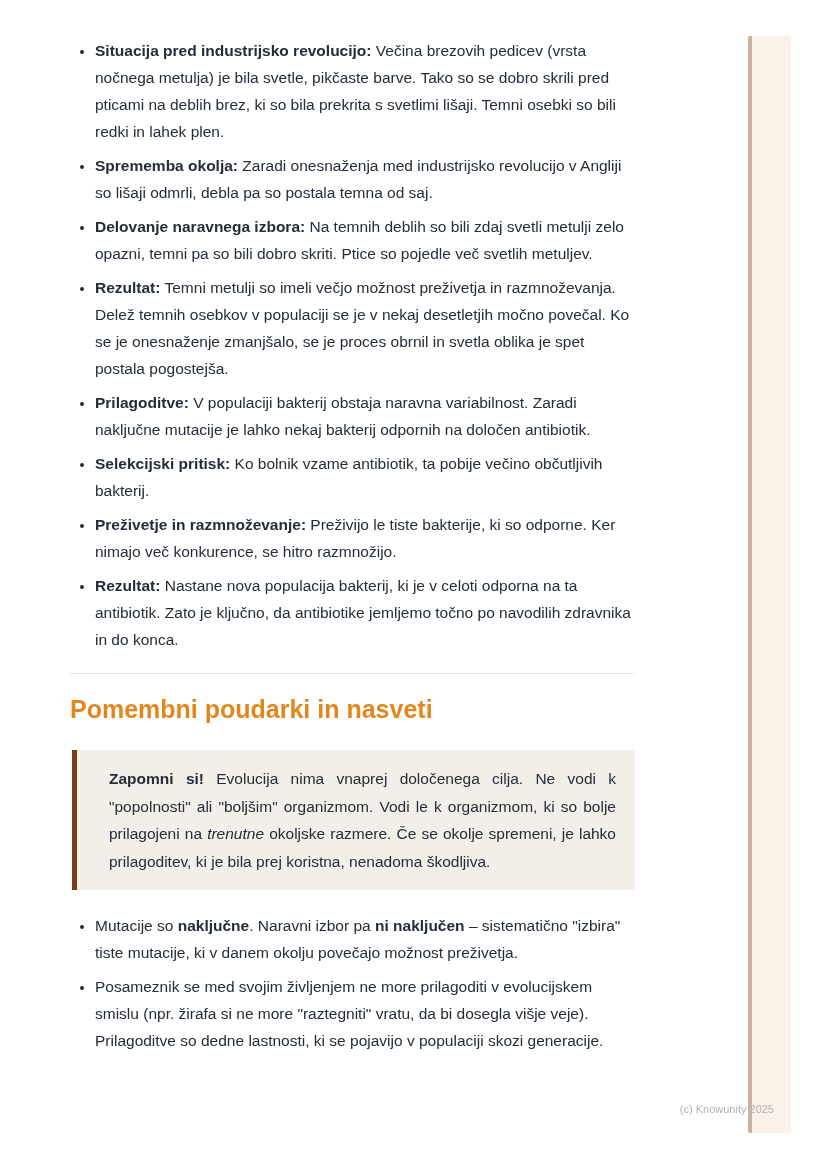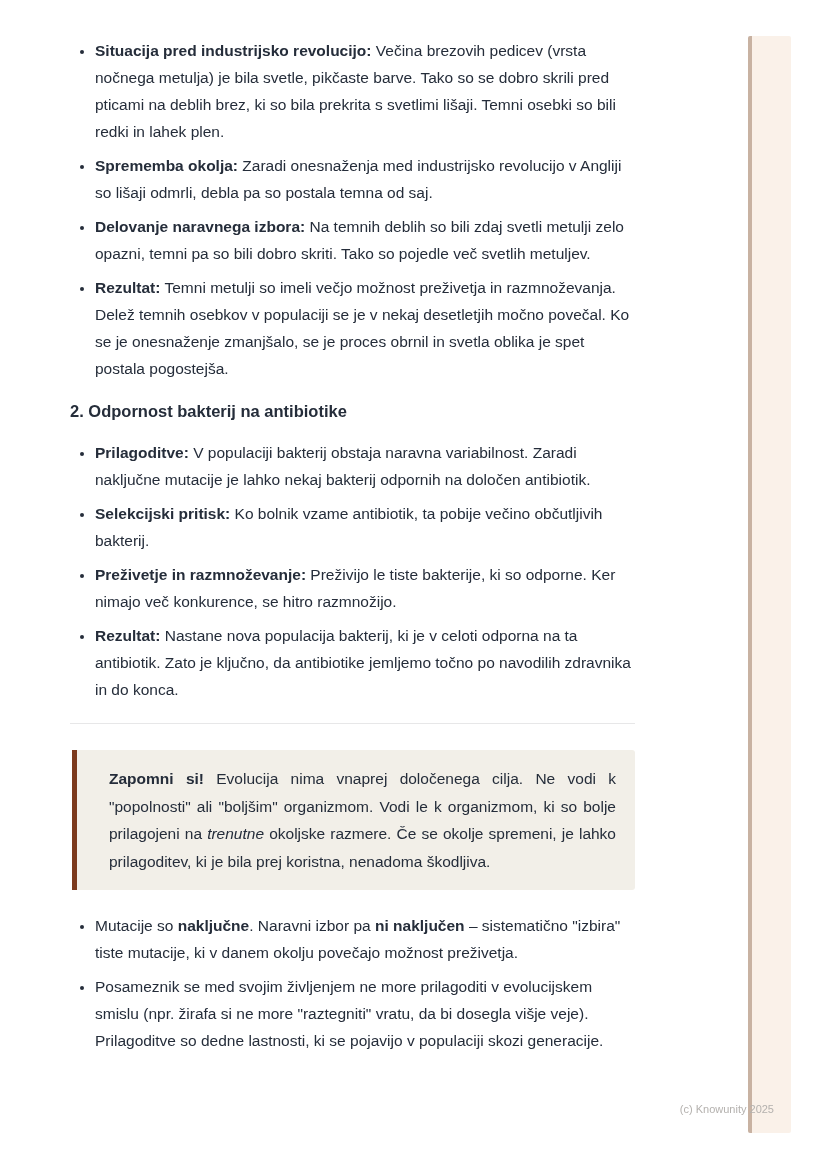--- a/index.html
+++ b/index.html
@@ -102,35 +102,35 @@
 </head>
 <body>
 
 <div class="page">
 
   <div class="content">
 
     <ul class="bullets">
       <li><span class="b">Situacija pred industrijsko revolucijo:</span><span> Večina brezovih pedicev (vrsta nočnega metulja) je bila svetle, pikčaste barve. Tako so se dobro skrili pred pticami na deblih brez, ki so bila prekrita s svetlimi lišaji. Temni osebki so bili redki in lahek plen.</span></li>
       <li><span class="b">Sprememba okolja:</span><span> Zaradi onesnaženja med industrijsko revolucijo v Angliji so lišaji odmrli, debla pa so postala temna od saj.</span></li>
-      <li><span class="b">Delovanje naravnega izbora:</span><span> Na temnih deblih so bili zdaj svetli metulji zelo opazni, temni pa so bili dobro skriti. Tako so pojedle več svetlih metuljev.</span></li>
+      <li><span class="b">Delovanje naravnega izbora:</span><span> Na temnih deblih so bili zdaj svetli metulji zelo opazni, temni pa so bili dobro skriti. Ptice so pojedle več svetlih metuljev.</span></li>
       <li><span class="b">Rezultat:</span><span> Temni metulji so imeli večjo možnost preživetja in razmnoževanja. Delež temnih osebkov v populaciji se je v nekaj desetletjih močno povečal. Ko se je onesnaženje zmanjšalo, se je proces obrnil in svetla oblika je spet postala pogostejša.</span></li>
     </ul>
 
-    <h2 class="sub-heading">2. Odpornost bakterij na antibiotike</h2>
 
     <ul class="bullets">
       <li><span class="b">Prilagoditve:</span><span> V populaciji bakterij obstaja naravna variabilnost. Zaradi naključne mutacije je lahko nekaj bakterij odpornih na določen antibiotik.</span></li>
       <li><span class="b">Selekcijski pritisk:</span><span> Ko bolnik vzame antibiotik, ta pobije večino občutljivih bakterij.</span></li>
       <li><span class="b">Preživetje in razmnoževanje:</span><span> Preživijo le tiste bakterije, ki so odporne. Ker nimajo več konkurence, se hitro razmnožijo.</span></li>
       <li><span class="b">Rezultat:</span><span> Nastane nova populacija bakterij, ki je v celoti odporna na ta antibiotik. Zato je ključno, da antibiotike jemljemo točno po navodilih zdravnika in do konca.</span></li>
     </ul>
 
     <hr class="divider">
 
+    <h1 class="highlights-heading">Pomembni poudarki in nasveti</h1>
 
     <div class="callout">
       <p><span class="b">Zapomni si!</span><span> Evolucija nima vnaprej določenega cilja. Ne vodi k "popolnosti" ali "boljšim" organizmom. Vodi le k organizmom, ki so bolje prilagojeni na </span><span class="i">trenutne</span><span> okoljske razmere. Če se okolje spremeni, je lahko prilagoditev, ki je bila prej koristna, nenadoma škodljiva.</span></p>
     </div>
 
     <ul class="bullets highlight-list">
       <li><span>Mutacije so </span><span class="b">naključne</span><span>. Naravni izbor pa </span><span class="b">ni naključen</span><span> – sistematično "izbira" tiste mutacije, ki v danem okolju povečajo možnost preživetja.</span></li>
       <li><span>Posameznik se med svojim življenjem ne more prilagoditi v evolucijskem smislu (npr. žirafa si ne more "raztegniti" vratu, da bi dosegla višje veje). Prilagoditve so dedne lastnosti, ki se pojavijo v populaciji skozi generacije.</span></li>
     </ul>
 

